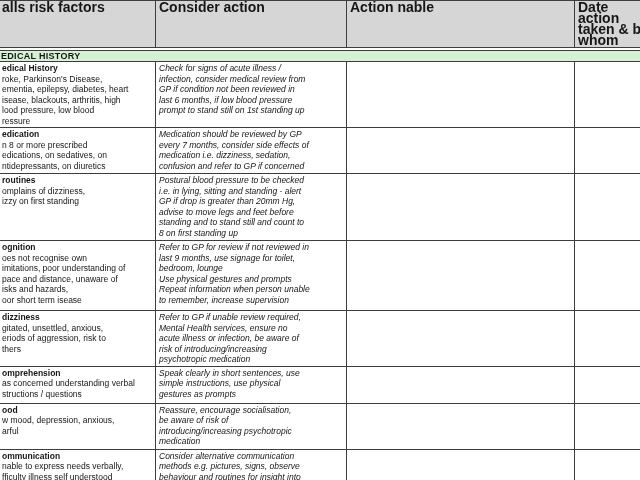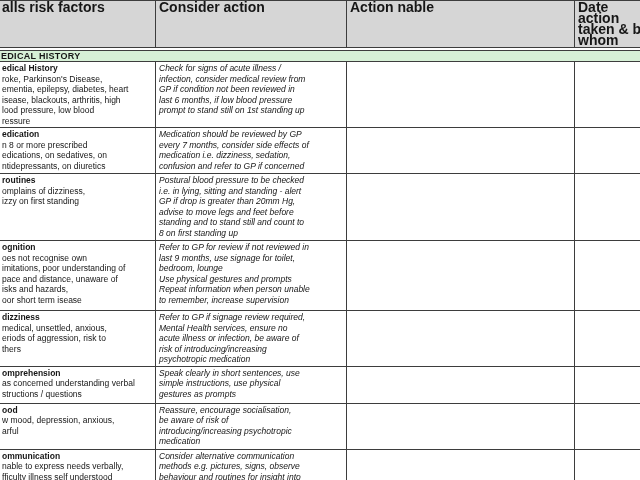--- a/index.html
+++ b/index.html
@@ -123,25 +123,25 @@
 Use physical gestures and prompts
 Repeat information when person unable
 to remember, increase supervision</td>
         <td class="c-taken"></td>
         <td class="c-date"></td>
       </tr>
 
       <tr class="data" style="height:53px">
         <td class="c-factor">
           <div class="f-title">dizziness</div>
-          <div class="f-detail">medical, unsettled, anxious,
+          <div class="f-detail">gitated, unsettled, anxious,
 eriods of aggression, risk to
 thers</div>
         </td>
-        <td class="c-action">Refer to GP if signage review required,
+        <td class="c-action">Refer to GP if unable review required,
 Mental Health services, ensure no
 acute illness or infection, be aware of
 risk of introducing/increasing
 psychotropic medication</td>
         <td class="c-taken"></td>
         <td class="c-date"></td>
       </tr>
 
       <tr class="data" style="height:37px">
         <td class="c-factor">

